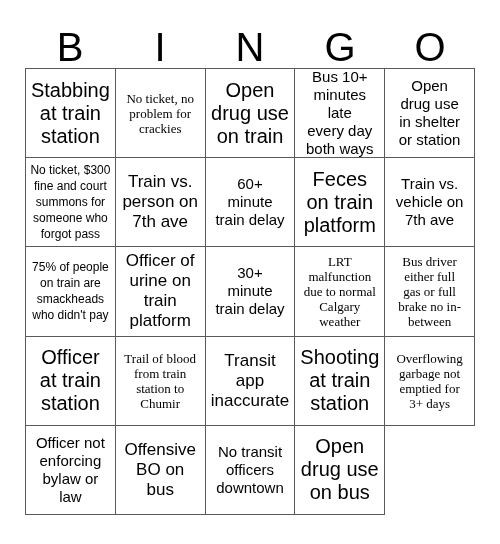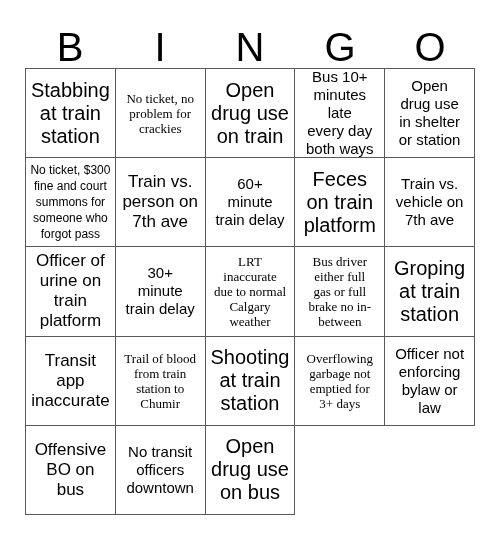--- a/index.html
+++ b/index.html
@@ -149,61 +149,67 @@
       <div class="bingo-cell fs-xl">
         <span class="cell-text">Feces
 on train
 platform</span>
       </div>
       <div class="bingo-cell fs-md">
         <span class="cell-text">Train vs.
 vehicle on
 7th ave</span>
       </div>
+      <div class="bingo-cell fs-xs">
+        <span class="cell-text">75% of people
+on train are
+smackheads
+who didn't pay</span>
+      </div>
       <div class="bingo-cell fs-lg">
         <span class="cell-text">Officer of
 urine on
 train
 platform</span>
       </div>
       <div class="bingo-cell fs-md">
         <span class="cell-text">30+
 minute
 train delay</span>
       </div>
       <div class="bingo-cell fs-sm">
         <span class="cell-text">LRT
-inaccurate
+malfunction
 due to normal
 Calgary
 weather</span>
       </div>
       <div class="bingo-cell fs-sm">
         <span class="cell-text">Bus driver
 either full
 gas or full
 brake no in-
 between</span>
       </div>
       <div class="bingo-cell fs-xl">
-        <span class="cell-text">Groping
+        <span class="cell-text">Officer
 at train
 station</span>
-      </div>
-      <div class="bingo-cell fs-lg">
-        <span class="cell-text">Transit
-app
-inaccurate</span>
       </div>
       <div class="bingo-cell fs-sm">
         <span class="cell-text">Trail of blood
 from train
 station to
 Chumir</span>
       </div>
+      <div class="bingo-cell fs-lg">
+        <span class="cell-text">Transit
+app
+inaccurate</span>
+      </div>
       <div class="bingo-cell fs-xl">
         <span class="cell-text">Shooting
 at train
 station</span>
       </div>
       <div class="bingo-cell fs-sm">
         <span class="cell-text">Overflowing
 garbage not
 emptied for
 3+ days</span>

